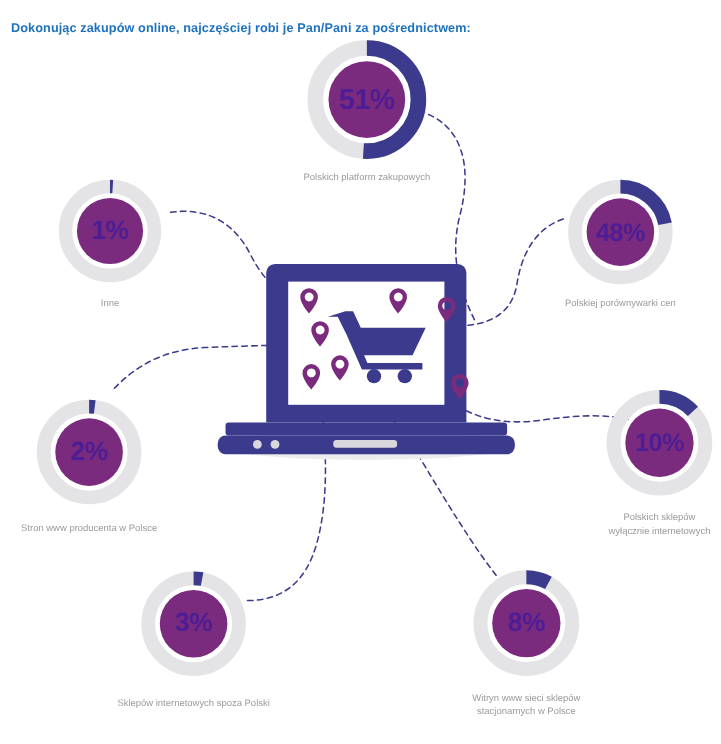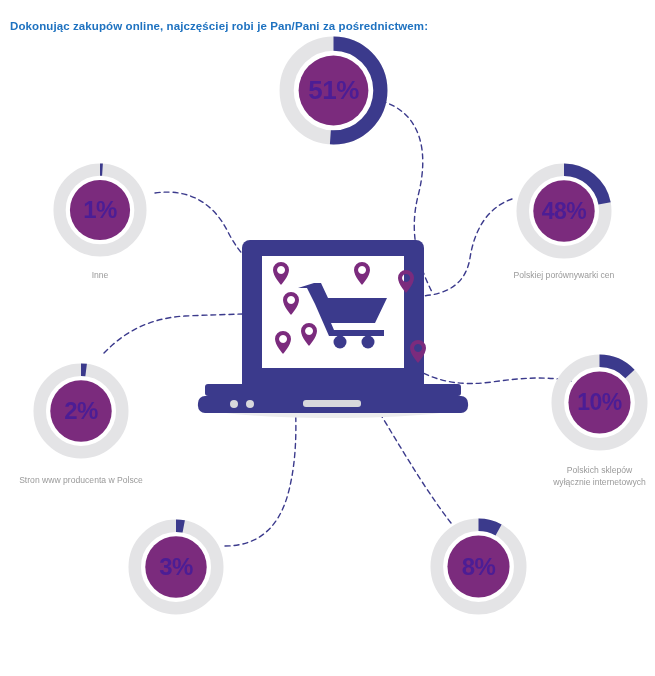--- a/index.html
+++ b/index.html
@@ -77,20 +77,21 @@
 
 <div class="node" style="left:279px;top:36px;">
   <div class="donut">
     <svg width="109" height="109" viewBox="0 0 100 100">
       <circle cx="50" cy="50" r="43" fill="none" stroke="#e4e4e6" stroke-width="13"></circle>
       <circle cx="50" cy="50" r="43" fill="none" stroke="#3b3a8c" stroke-width="13" stroke-dasharray="137.8 132.3" transform="rotate(-90 50 50)"></circle>
       <circle cx="50" cy="50" r="32" fill="#7b2b7d"></circle>
     </svg>
     <div class="pct" style="font-size:26px;">51%</div>
   </div>
+  <div class="caption" style="top:120px;">Polskich platform zakupowych</div>
 </div>
 
 <div class="node" style="left:516px;top:163px;">
   <div class="donut">
     <svg width="96" height="96" viewBox="0 0 100 100">
       <circle cx="50" cy="50" r="43" fill="none" stroke="#e4e4e6" stroke-width="13"></circle>
       <circle cx="50" cy="50" r="43" fill="none" stroke="#3b3a8c" stroke-width="13" stroke-dasharray="59.4 210.7" transform="rotate(-90 50 50)"></circle>
       <circle cx="50" cy="50" r="32" fill="#7b2b7d"></circle>
     </svg>
     <div class="pct" style="font-size:23px;">48%</div>
@@ -113,31 +114,34 @@
 
 <div class="node" style="left:430px;top:518px;">
   <div class="donut">
     <svg width="97" height="97" viewBox="0 0 100 100">
       <circle cx="50" cy="50" r="43" fill="none" stroke="#e4e4e6" stroke-width="13"></circle>
       <circle cx="50" cy="50" r="43" fill="none" stroke="#3b3a8c" stroke-width="13" stroke-dasharray="21.6 248.6" transform="rotate(-90 50 50)"></circle>
       <circle cx="50" cy="50" r="32" fill="#7b2b7d"></circle>
     </svg>
     <div class="pct" style="font-size:24px;">8%</div>
   </div>
+  <div class="caption" style="top:111px;">Witryn www sieci sklepów
+stacjonarnych w Polsce</div>
 </div>
 
 <div class="node" style="left:128px;top:519px;">
   <div class="donut">
     <svg width="96" height="96" viewBox="0 0 100 100">
       <circle cx="50" cy="50" r="43" fill="none" stroke="#e4e4e6" stroke-width="13"></circle>
       <circle cx="50" cy="50" r="43" fill="none" stroke="#3b3a8c" stroke-width="13" stroke-dasharray="8.1 262.1" transform="rotate(-90 50 50)"></circle>
       <circle cx="50" cy="50" r="32" fill="#7b2b7d"></circle>
     </svg>
     <div class="pct" style="font-size:24px;">3%</div>
   </div>
+  <div class="caption" style="top:115px;">Sklepów internetowych spoza Polski</div>
 </div>
 
 <div class="node" style="left:33px;top:363px;">
   <div class="donut">
     <svg width="96" height="96" viewBox="0 0 100 100">
       <circle cx="50" cy="50" r="43" fill="none" stroke="#e4e4e6" stroke-width="13"></circle>
       <circle cx="50" cy="50" r="43" fill="none" stroke="#3b3a8c" stroke-width="13" stroke-dasharray="5.4 264.8" transform="rotate(-90 50 50)"></circle>
       <circle cx="50" cy="50" r="32" fill="#7b2b7d"></circle>
     </svg>
     <div class="pct" style="font-size:24px;">2%</div>

